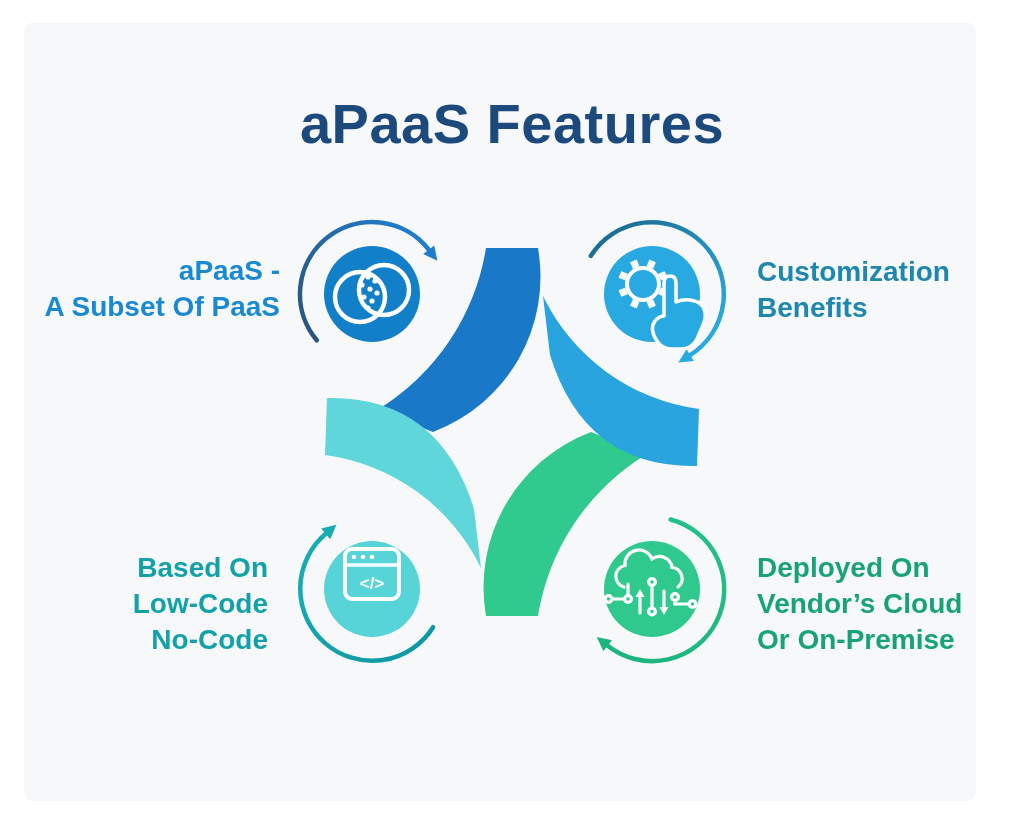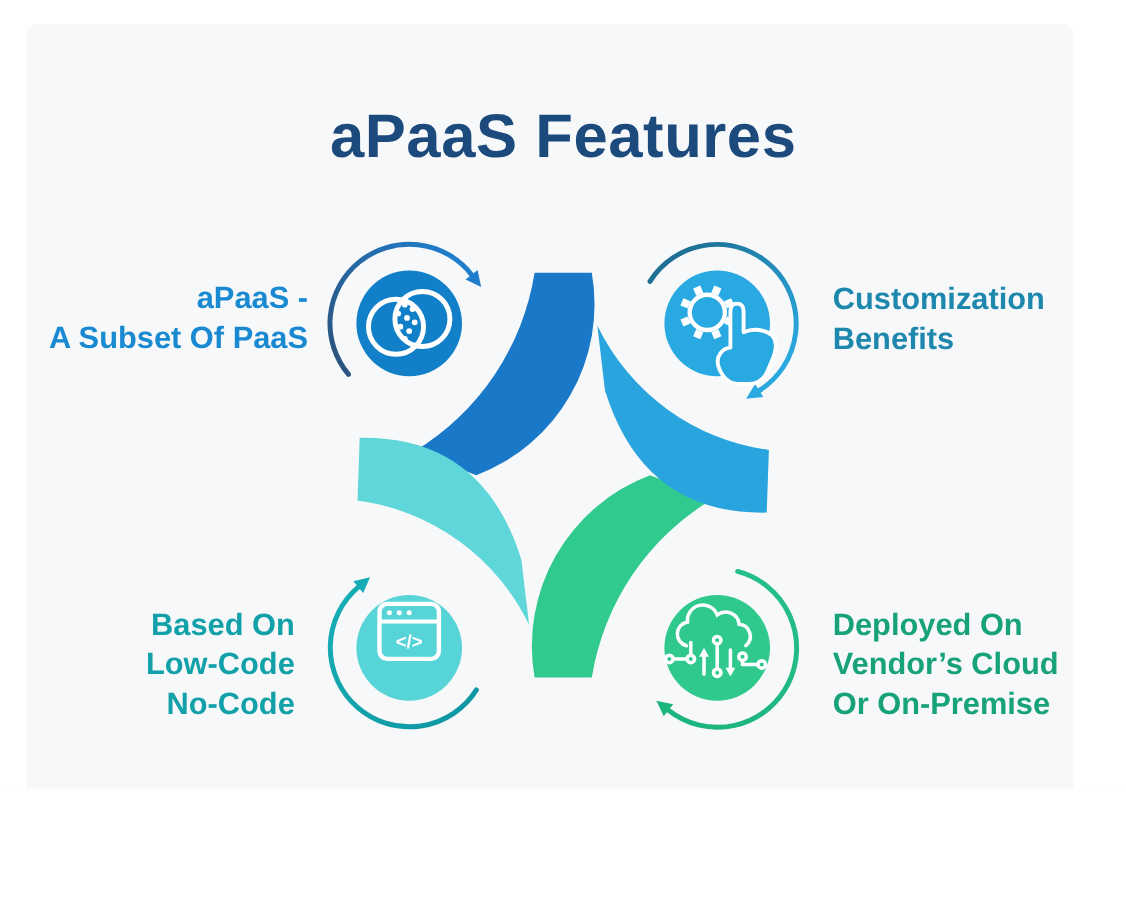--- a/index.html
+++ b/index.html
@@ -1,16 +1,16 @@
 <!DOCTYPE html>
 <html><head>
 <meta charset="utf-8">
 <style>
   html,body{margin:0;padding:0;background:#ffffff;}
-  .stage{position:relative;width:1024px;height:717px;background:#fef9c3;overflow:hidden;}
+  .stage{position:relative;width:1024px;height:815px;background:#0f766e;overflow:hidden;}
   svg text{font-family:"Liberation Sans","DejaVu Sans",sans-serif;font-weight:700;}
   .title-text{letter-spacing:.5px;}
 </style>
 </head>
 <body>
 
 <div class="stage">
 <svg width="1024" height="823" viewBox="0 0 1024 823" xmlns="http://www.w3.org/2000/svg">
 
   <defs>

